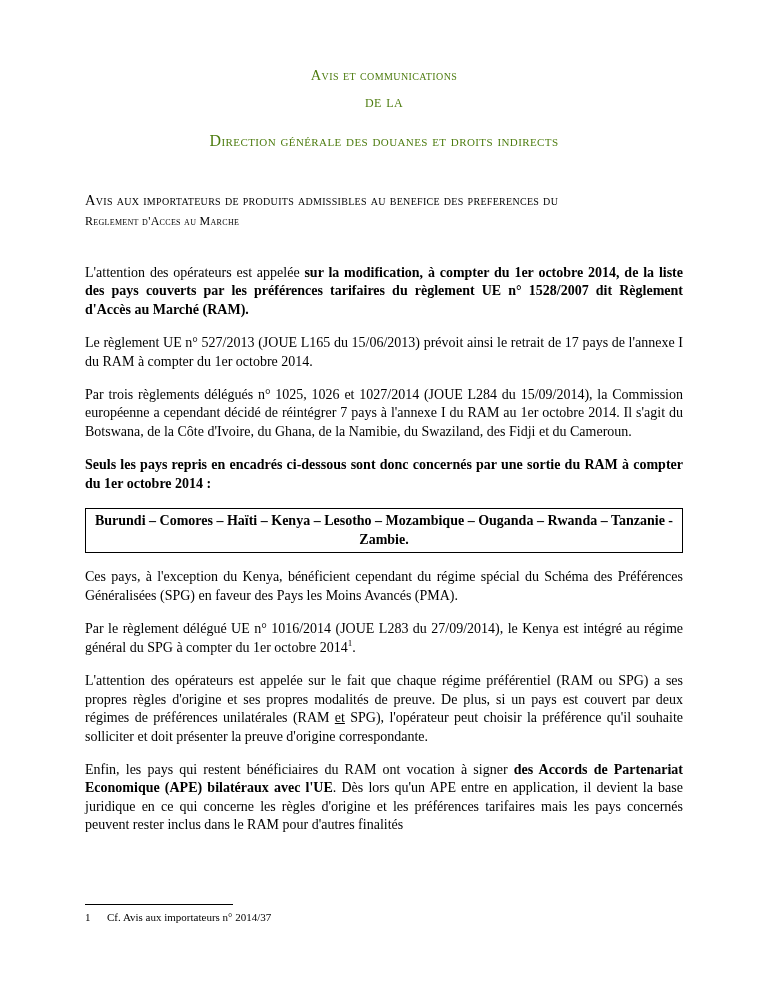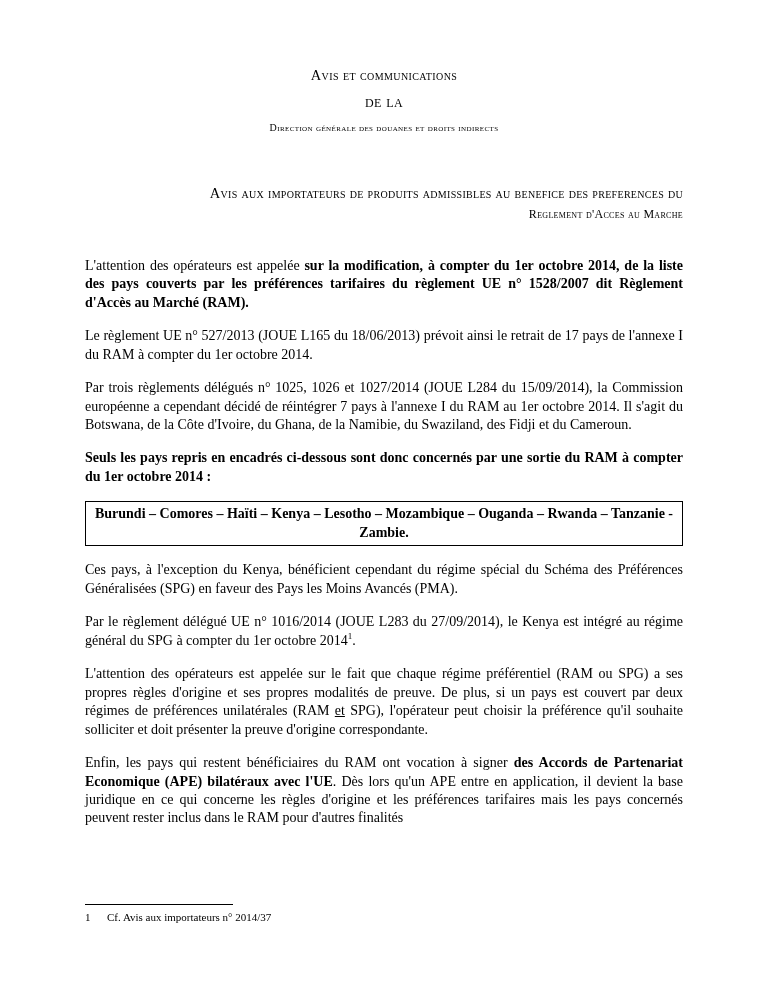--- a/index.html
+++ b/index.html
@@ -14,31 +14,31 @@
     box-sizing: border-box;
     padding: 66px 85px 0 85px;
     background: #ffffff;
     color: #000000;
     font-family: "Liberation Serif", "DejaVu Serif", serif;
     font-size: 14px;
     line-height: 1.32;
   }
   .doc-header {
     text-align: center;
-    color: #000000;
+    color: #4d7c0f;
     font-variant: small-caps;
   }
   .doc-header .h-line1 { font-size: 14.5px; letter-spacing: .4px; margin: 0 0 6px 0; }
   .doc-header .h-line2 { font-size: 17px; letter-spacing: .4px; margin: 0 0 5px 0; }
-  .doc-header .h-line3 { font-size: 10px; letter-spacing: .4px; margin: 7px; }
+  .doc-header .h-line3 { font-size: 16px; letter-spacing: .4px; margin: 16px; }
 
   .doc-subtitle {
-    text-align: right;
+    text-align: left;
     font-variant: small-caps;
-    margin-top: 50px;
+    margin-top: 40px;
   }
   .doc-subtitle .s-line1 { font-size: 14.5px; letter-spacing: .3px; }
   .doc-subtitle .s-line2 { font-size: 12px; letter-spacing: .3px; margin-top: 4px; }
 
   .doc-body {
     margin-top: 34px;
     text-align: justify;
   }
   p.para { margin: 0 0 15px 0; }
   .bold { font-weight: bold; }
@@ -85,21 +85,21 @@
 
   <section class="doc-subtitle">
     <div class="s-line1">Avis aux importateurs de produits admissibles au benefice des preferences du</div>
     <div class="s-line2">Reglement d'Acces au Marche</div>
   </section>
 
   <main class="doc-body">
 
     <p class="para"><span>L'attention des opérateurs est appelée </span><span class="bold">sur la modification, à compter du 1er octobre 2014, de la liste des pays couverts par les préférences tarifaires du règlement  UE n° 1528/2007 dit Règlement d'Accès au Marché (RAM).</span></p>
 
-    <p class="para">Le règlement UE n° 527/2013 (JOUE L165 du 18/06/2013) prévoit ainsi le retrait de 17 pays de l'annexe I du RAM à compter du 1er octobre 2014.</p>
+    <p class="para">Le règlement UE n° 527/2013 (JOUE L165 du 15/06/2013) prévoit ainsi le retrait de 17 pays de l'annexe I du RAM à compter du 1er octobre 2014.</p>
 
     <p class="para">Par trois règlements délégués n° 1025, 1026 et 1027/2014 (JOUE L284 du 15/09/2014), la Commission européenne a cependant décidé de réintégrer 7 pays à l'annexe I du RAM au 1er octobre 2014. Il s'agit du Botswana, de la Côte d'Ivoire, du Ghana, de la Namibie, du Swaziland, des Fidji et du Cameroun.</p>
 
     <p class="para bold">Seuls les pays repris en encadrés ci-dessous sont donc concernés par une sortie du RAM à compter du 1er octobre 2014 :</p>
 
     <div class="country-box">Burundi – Comores – Haïti – Kenya – Lesotho – Mozambique – Ouganda – Rwanda – Tanzanie - Zambie.</div>
 
     <p class="para">Ces pays, à l'exception du Kenya, bénéficient cependant du régime spécial du Schéma des Préférences Généralisées (SPG) en faveur des Pays les Moins Avancés (PMA).</p>
 
     <p class="para"><span>Par le règlement délégué UE n° 1016/2014 (JOUE L283 du 27/09/2014), le Kenya est intégré au régime général du SPG à compter du 1er octobre 2014</span><sup>1</sup><span>.</span></p>

